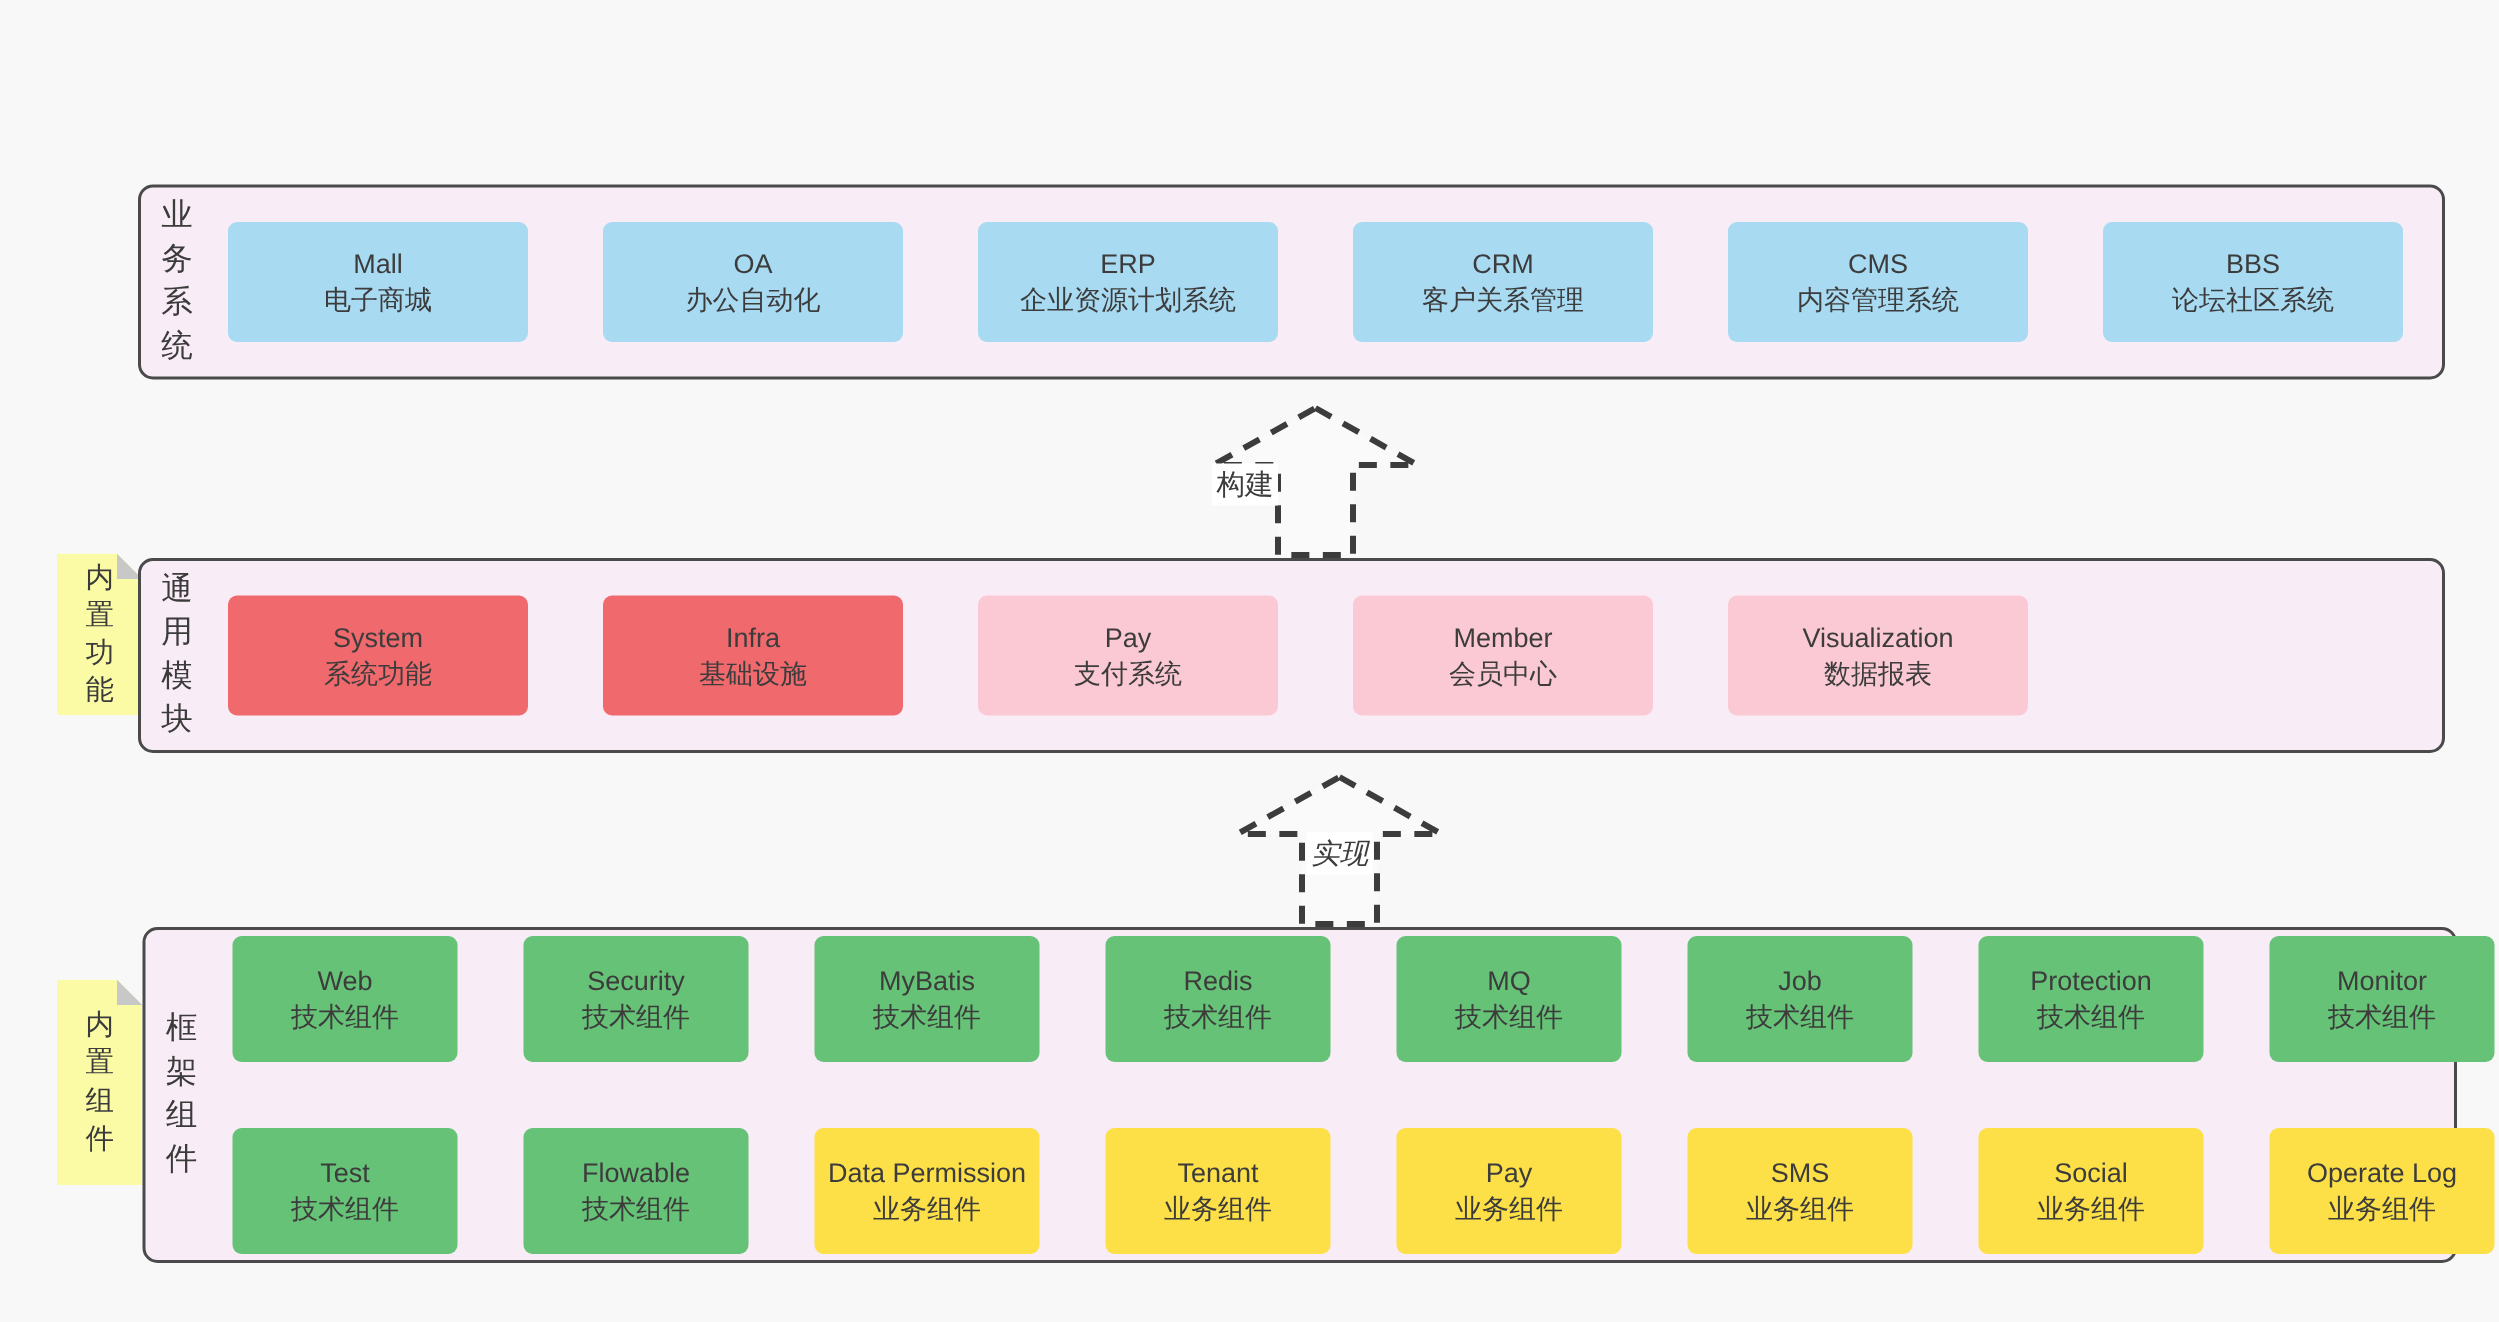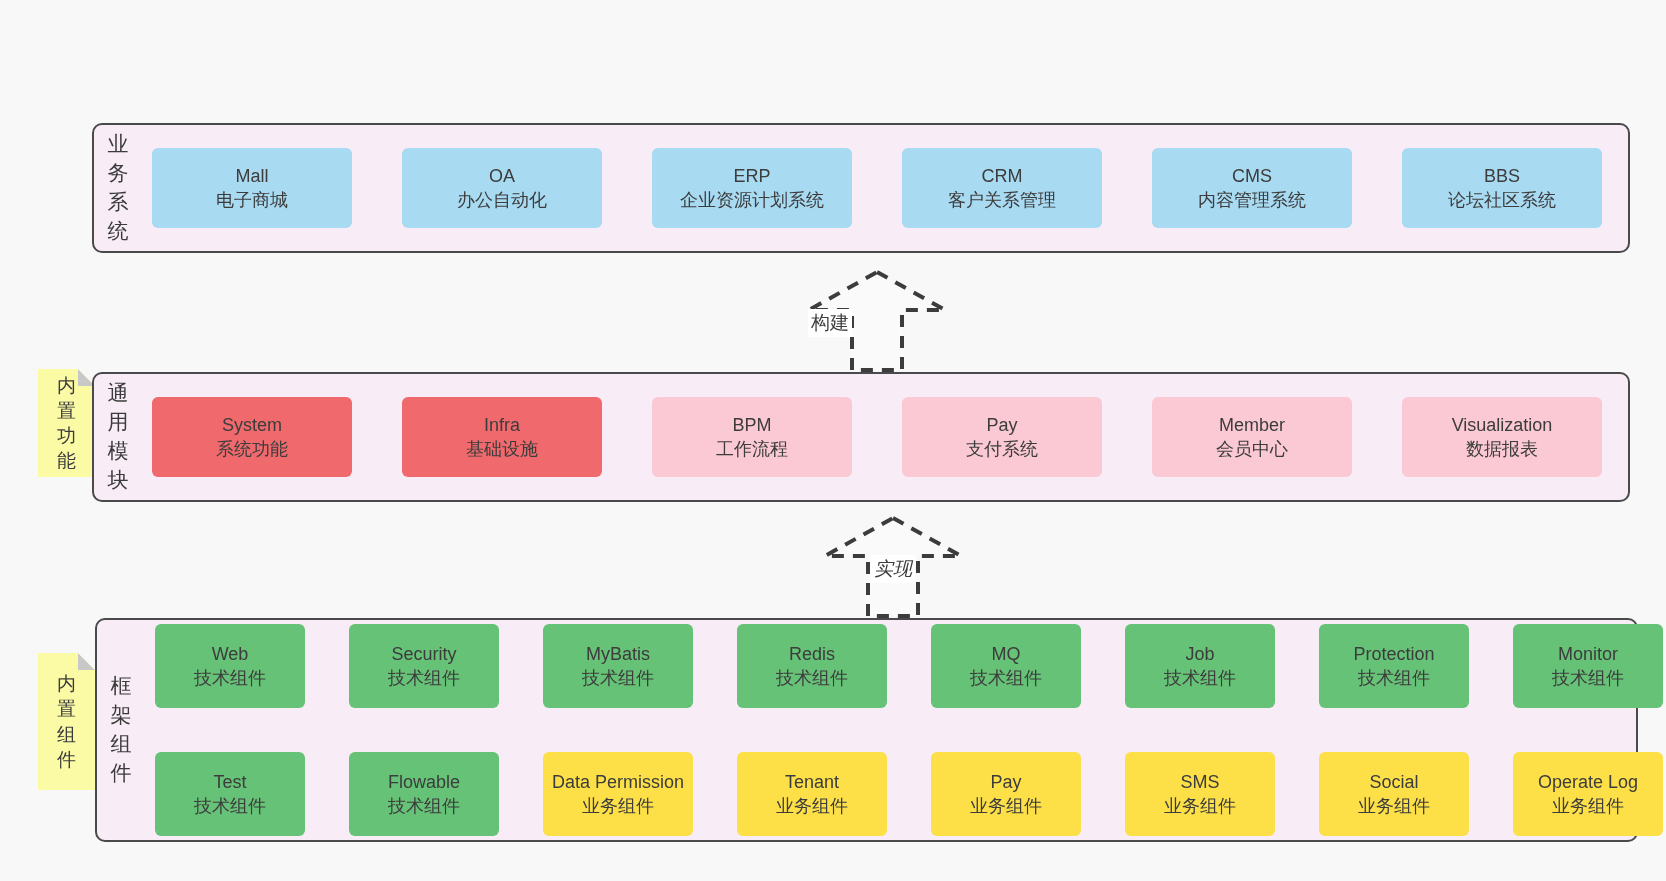--- a/index.html
+++ b/index.html
@@ -148,24 +148,20 @@
     <div class="box-row">
       <div class="box red">
         <div class="box-title">System</div>
         <div class="box-sub">系统功能</div>
       </div>
       <div class="box red">
         <div class="box-title">Infra</div>
         <div class="box-sub">基础设施</div>
       </div>
       <div class="box pink">
-        <div class="box-title">BPM</div>
-        <div class="box-sub">工作流程</div>
-      </div>
-      <div class="box pink">
         <div class="box-title">Pay</div>
         <div class="box-sub">支付系统</div>
       </div>
       <div class="box pink">
         <div class="box-title">Member</div>
         <div class="box-sub">会员中心</div>
       </div>
       <div class="box pink">
         <div class="box-title">Visualization</div>
         <div class="box-sub">数据报表</div>

